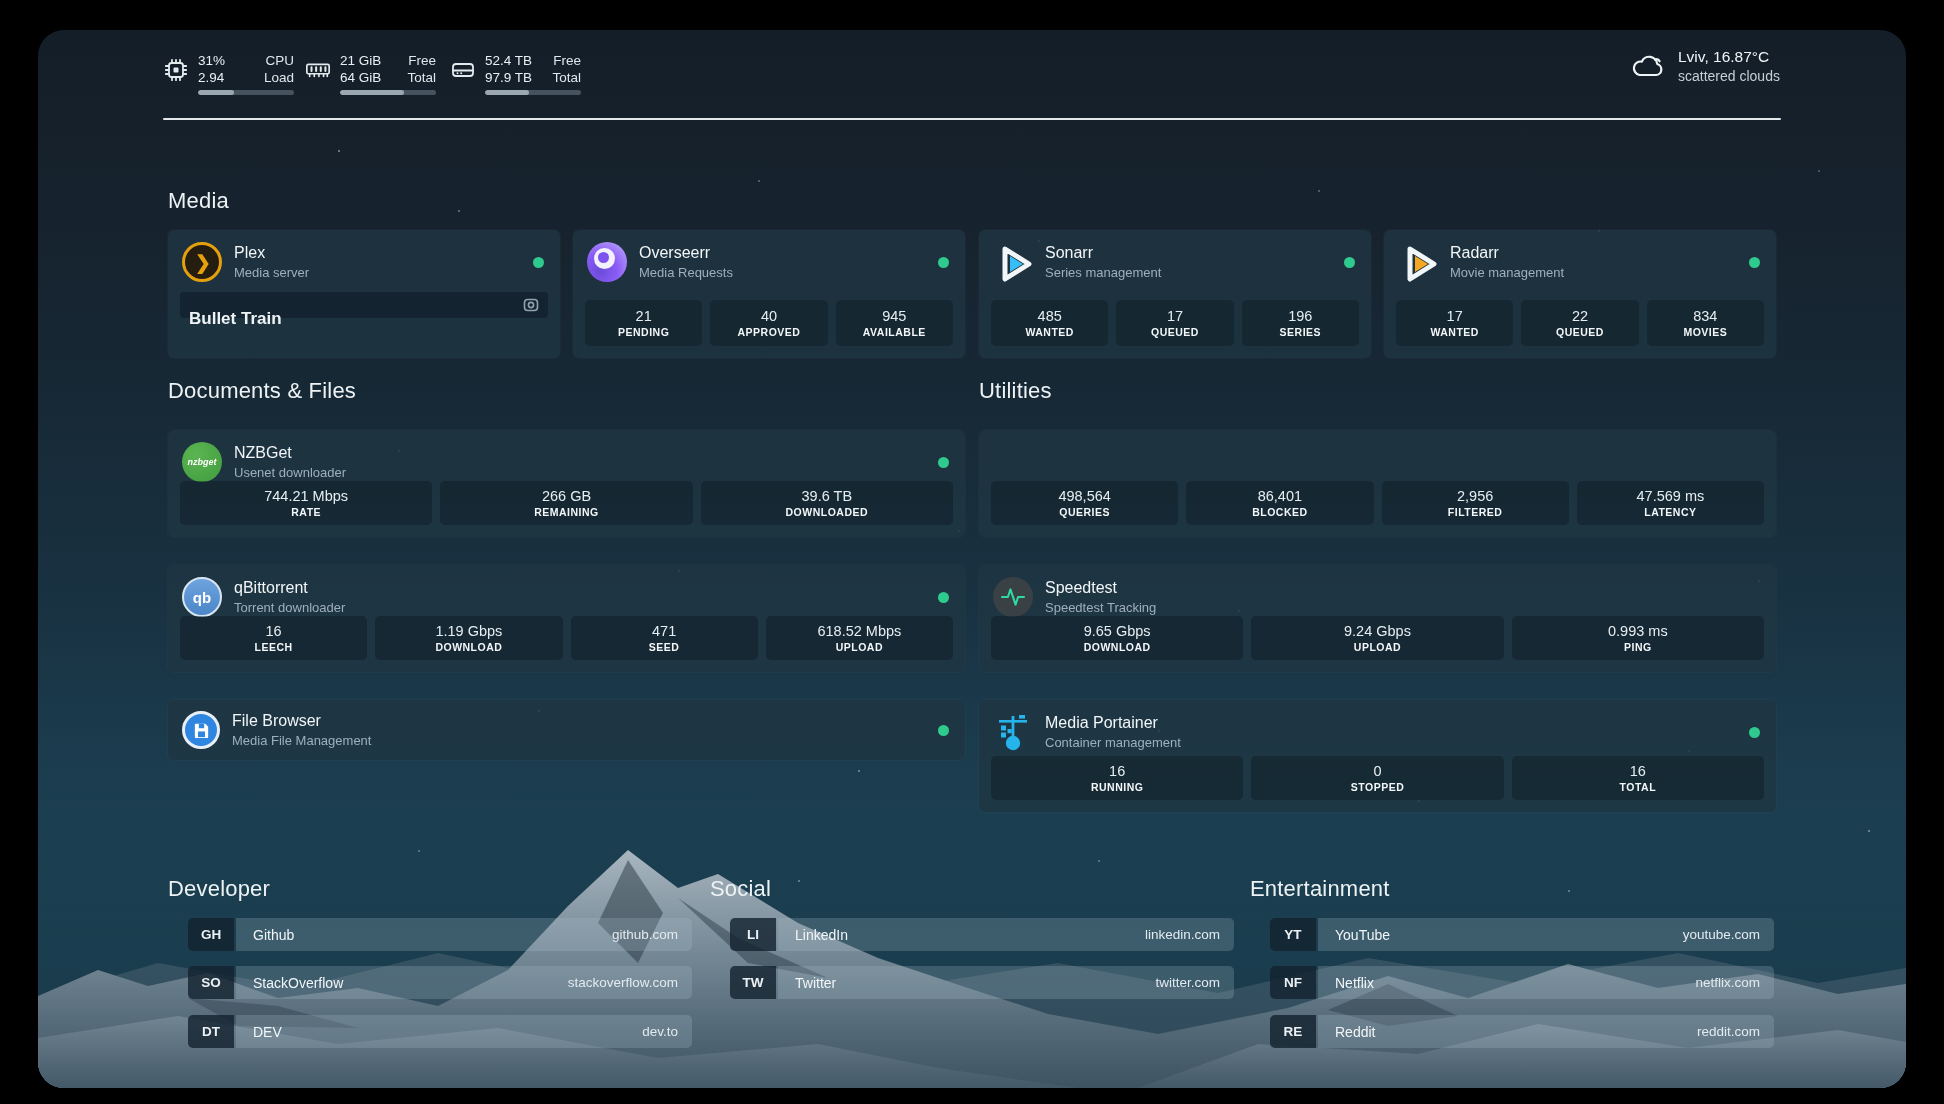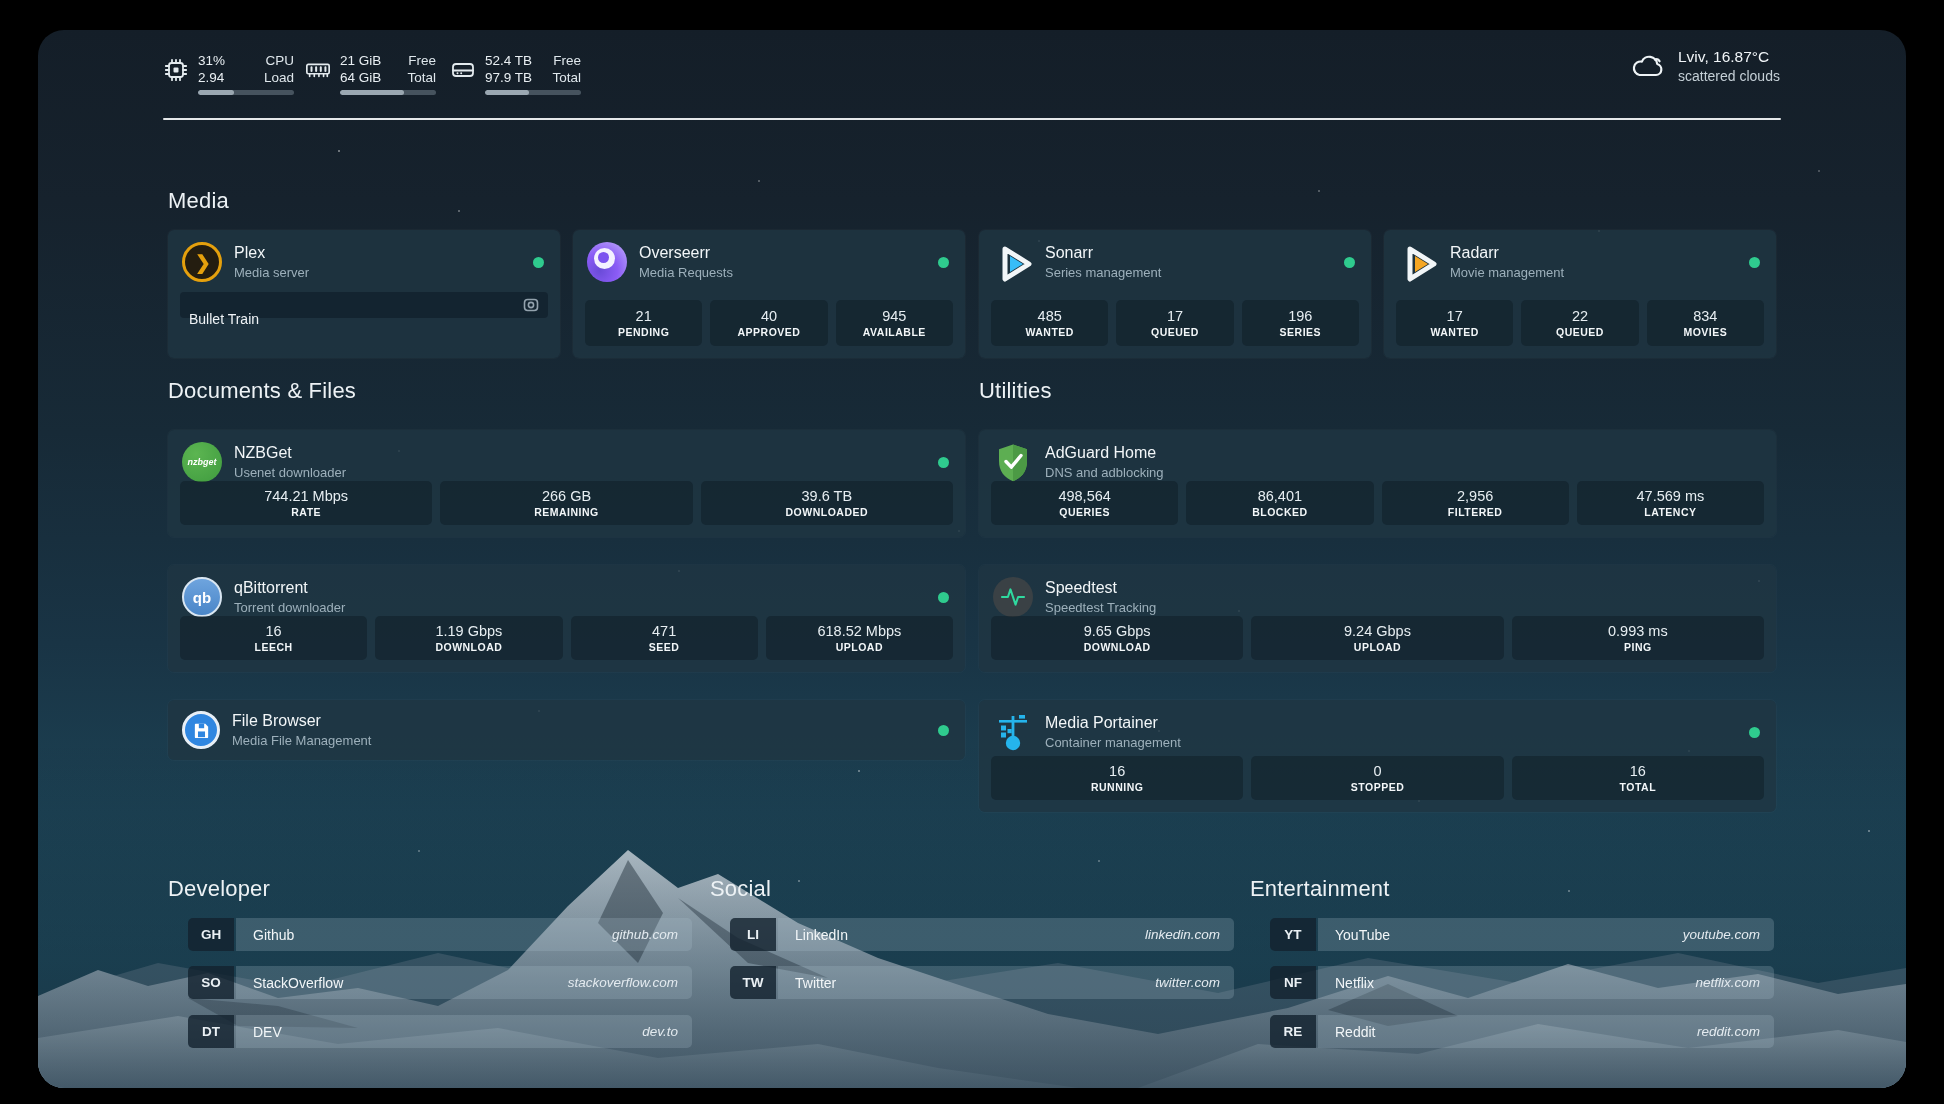--- a/index.html
+++ b/index.html
@@ -58,21 +58,21 @@
   .dot { width:11px; height:11px; border-radius:50%; background:#2fcb8e; margin-left:auto; flex:0 0 11px; }
   .stats { position:absolute; left:12px; right:12px; bottom:12px; display:flex; gap:8px; }
   .stat { flex:1; height:46px; background:rgba(9,22,31,.40); border-radius:5px;
     display:flex; flex-direction:column; align-items:center; justify-content:center; gap:2px; }
   .stat .v { font-size:14.5px; color:#e7eef2; }
   .stat .l { font-size:10.5px; font-weight:700; color:#f3f7f9; letter-spacing:.5px; }
   .wide .stat { height:44px; }
   
   .plex-row { position:absolute; left:12px; right:12px; height:26px; background:rgba(9,21,30,.45);
     border-radius:4px; display:flex; align-items:center; padding:0 9px; }
-  .np-title { font-size:14px; font-weight:400; color:#eff3f6;margin-top:28px; }
+  .np-title { font-size:17px; font-weight:700; color:#eff3f6;margin-top:28px; }
   .cam { margin-left:auto; width:16px; height:16px; display:flex; }
   .player { overflow:hidden; position:absolute; }
   .p-fill { position:absolute; left:0; top:0; bottom:0; background:rgba(7,16,24,.72); border-radius:4px; }
   .pp { position:relative; display:flex; gap:3px; }
   .pp i { display:block; width:3px; height:11px; background:#e6edf1; border-radius:1px; }
   .p-time { margin-left:auto; position:relative; font-size:13.5px; font-weight:600; color:#eff3f6; }
   
   .plex-logo { background:#241d10; border:3px solid #e5a00d; display:flex; align-items:center; justify-content:center; }
   .plex-chev { color:#e5a00d; font-size:19px; font-weight:700; margin-left:2px; }
   .ovs-logo { background:radial-gradient(circle at 32% 72%, #6a4bd8 0%, #8b5cf6 45%, #c3b2fb 100%); }
@@ -84,21 +84,21 @@
   .fbr-logo { background:#2f86e0; border:3px solid #e8eff6; }
   .spd-logo { background:#3a4145; }
   .hollow { background:transparent; }
   
   .bm-row { position:absolute; width:524px; height:33px; display:flex;padding-left:20px; }
   .bm-abbr { width:46px; background:rgba(19,34,46,.80); border-radius:5px 0 0 5px;
     display:flex; align-items:center; justify-content:center; font-size:13.5px; font-weight:700; color:#eaf0f4; }
   .bm-body { flex:1; margin-left:2px; background:rgba(170,193,206,.24); border-radius:0 5px 5px 0;
     display:flex; align-items:center; padding:0 14px 0 17px;justify-content:flex-end; }
   .bm-name { font-size:14px; color:#f2f6f8; }
-  .bm-url { margin-left:auto; font-size:13.5px; color:#e3eaef;font-style:italic; }
+  .bm-url { margin-left:auto; font-size:13.5px; color:#e3eaef; }
 </style>
 </head>
 <body>
 
 <div class="window">
 
   <svg class="mountains" viewBox="0 0 1868 340" preserveAspectRatio="none">
     <defs>
       <linearGradient id="snow" x1="0" y1="0" x2="0" y2="1">
         <stop offset="0" stop-color="#cdd8e0"></stop>
@@ -391,33 +391,20 @@
         <div class="title">File Browser</div>
         <div class="subtitle">Media File Management</div>
       </div>
       <div class="dot"></div>
     </div>
   </div>
 
   <div class="heading" style="left:941px; top:348px">Utilities</div>
 
   <div class="card wide" style="left:941px; top:400px; width:797px; height:107px">
-    <div class="card-head">
-      <div class="logo hollow">
-        <svg viewBox="0 0 40 40" width="40" height="40">
-          <path d="M20 2.5 L34 7.2 V19 C34 29.6 28.6 35.6 20 39.2 C11.4 35.6 6 29.6 6 19 V7.2 Z" fill="#5dae52"></path>
-          <path d="M20 2.5 L34 7.2 V19 C34 29.6 28.6 35.6 20 39.2 Z" fill="#4c9a45"></path>
-          <path d="M13 19.5 L18.3 25.2 L28 13.5" stroke="#fff" stroke-width="3.4" fill="none" stroke-linecap="round" stroke-linejoin="round"></path>
-        </svg>
-      </div>
-      <div>
-        <div class="title">AdGuard Home</div>
-        <div class="subtitle">DNS and adblocking</div>
-      </div>
-    </div>
     <div class="stats">
       <div class="stat">
           <span class="v">498,564</span>
           <span class="l">QUERIES</span>
         </div>
       <div class="stat">
           <span class="v">86,401</span>
           <span class="l">BLOCKED</span>
         </div>
       <div class="stat">

